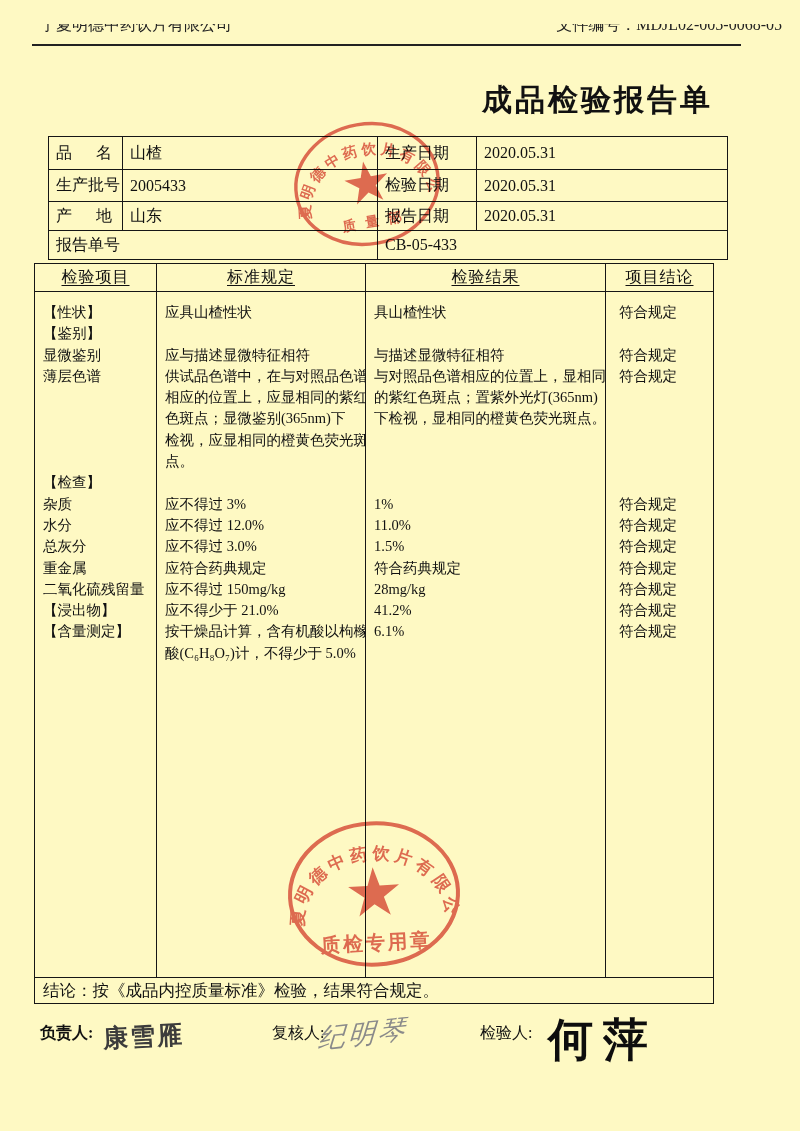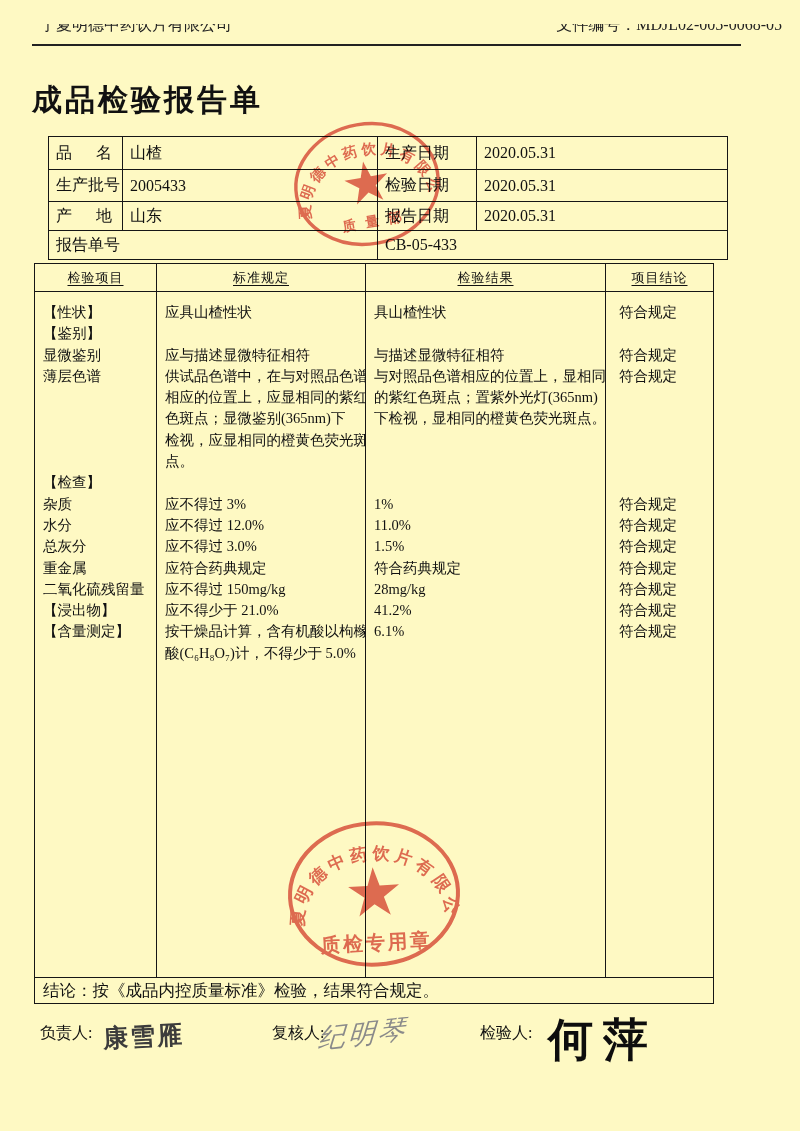--- a/index.html
+++ b/index.html
@@ -8,30 +8,30 @@
     font-family:"Liberation Serif","DejaVu Serif",serif; color:#111;
     margin:0 auto; overflow:hidden;padding-left:44px;
   }
   
   .hdr-clip{position:absolute; top:24px; height:19px; overflow:hidden;}
   .hdr-clip .inner{display:block; margin-top:-9px; font-size:16px; color:#222; white-space:nowrap;}
   .hdr-company{left:40px;}
   .hdr-docno{right:62px;}
   .hdr-rule{position:absolute; left:32px; top:44px; width:709px; border-top:2px solid #222;}
   
-  .doc-title{position:absolute; left:32px; top:80px; width:681px; text-align:left;
+  .doc-title{position:absolute; left:32px; top:80px; width:681px; text-align:right;
     font-size:30px; font-weight:bold; letter-spacing:3px;}
   
   table{border-collapse:collapse; table-layout:fixed;}
   td{border:1.6px solid #161616; padding:0; vertical-align:middle; overflow:hidden;}
   .info-table{position:absolute; left:48px; top:136px; width:679px;}
   .info-table td{font-size:16px; padding-left:7px; white-space:nowrap;}
   .info-table .spread{text-align:justify; text-align-last:justify; padding-right:10px;}
   .main-table{position:absolute; left:34px; top:263px; width:679px;}
-  .main-table .hcell{text-align:center; font-size:13px; vertical-align:middle;}
+  .main-table .hcell{text-align:center; font-size:16px; vertical-align:middle;}
   .main-table .hcell span{text-decoration:underline; text-underline-offset:3px; letter-spacing:1px;}
   .main-table .bcell{vertical-align:top; padding-top:10px; font-size:14.5px;}
   .bline{height:21.3px; line-height:21.3px; white-space:nowrap; padding-left:8px;}
   td.ccol .bline{padding-left:13px;}
   .concl-cell{font-size:16.5px; padding-left:8px; white-space:nowrap;}
   
   .stamp{position:absolute; mix-blend-mode:multiply; opacity:.85;}
   .stamp .ring{fill:none; stroke:#d9544d; stroke-width:4.5px;}
   .stamp .ringtext{fill:#d9544d; font-size:19px; letter-spacing:5px;
     font-family:"Liberation Serif","DejaVu Serif",serif; font-weight:bold;}
@@ -204,21 +204,21 @@
   </svg>
 
   <svg id="stamp-bottom" class="stamp" viewBox="0 0 200 170">
     <ellipse class="ring" cx="100" cy="85" rx="94" ry="79"></ellipse>
     <path id="arcBot" d="M 20 112 A 80 66 0 1 1 180 112" fill="none"></path>
     <text class="ringtext"><textPath href="#arcBot" startOffset="50%" text-anchor="middle">宁夏明德中药饮片有限公司</textPath></text>
     <polygon class="star" points="100,55 106.8,75.7 128.5,75.7 110.9,88.6 117.6,109.3 100,96.5 82.4,109.3 89.1,88.6 71.5,75.7 93.2,75.7"></polygon>
     <text class="btext" x="100" y="147" text-anchor="middle" font-size="22" letter-spacing="3">质检专用章</text>
   </svg>
 
-  <div class="sig-label" style="left:40px; top:1023px;">负责人:</div>
+  <div class="sig-label" style="left:40px; top:1023px;font-weight:bold;">负责人:</div>
   <div class="sig-name sig-1">康雪雁</div>
 
   <div class="sig-label" style="left:272px; top:1023px;">复核人:</div>
   <div class="sig-name sig-2">纪明琴</div>
 
   <div class="sig-label" style="left:480px; top:1023px;">检验人:</div>
   <div class="sig-name sig-3">何萍</div>
 
 </div>
 

